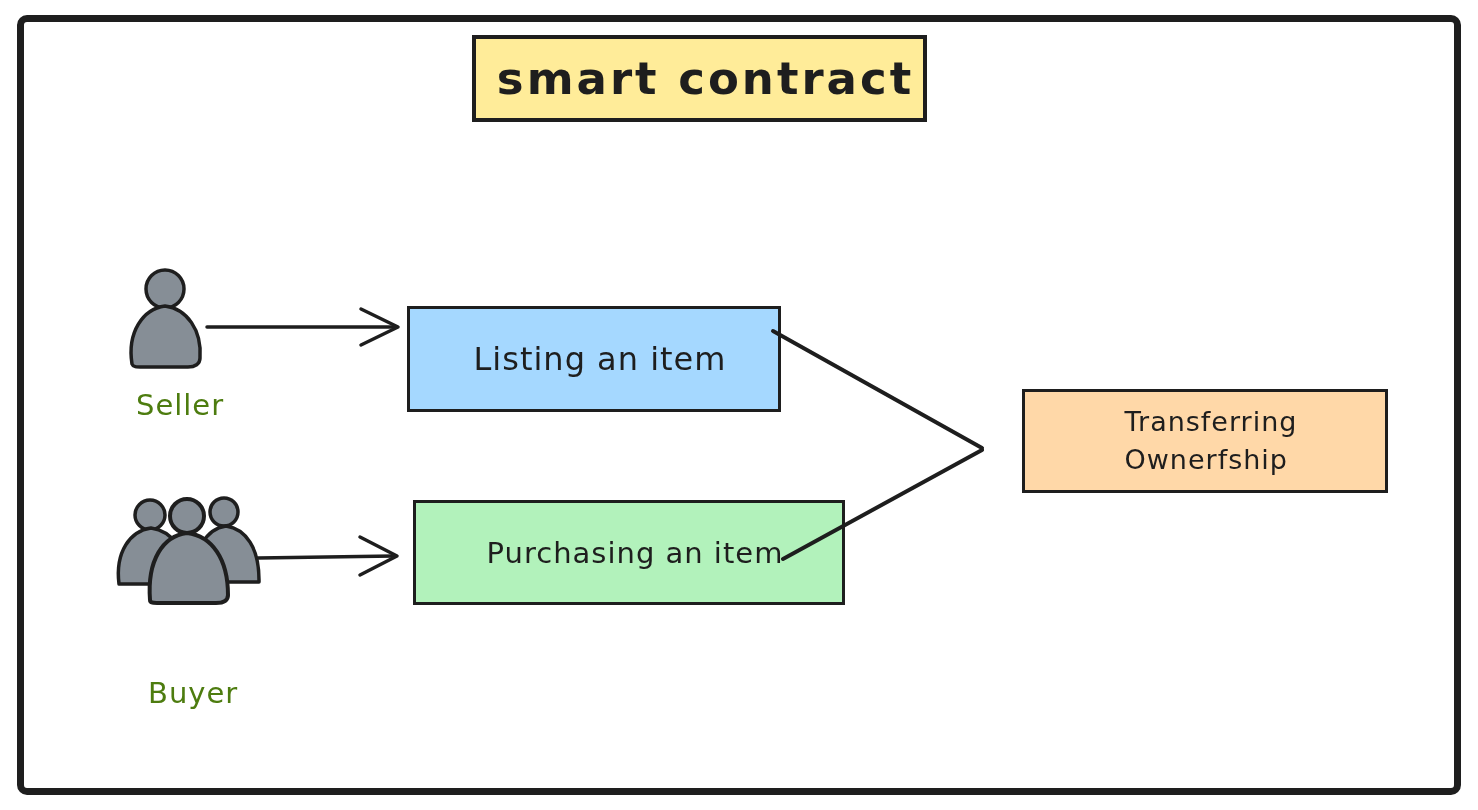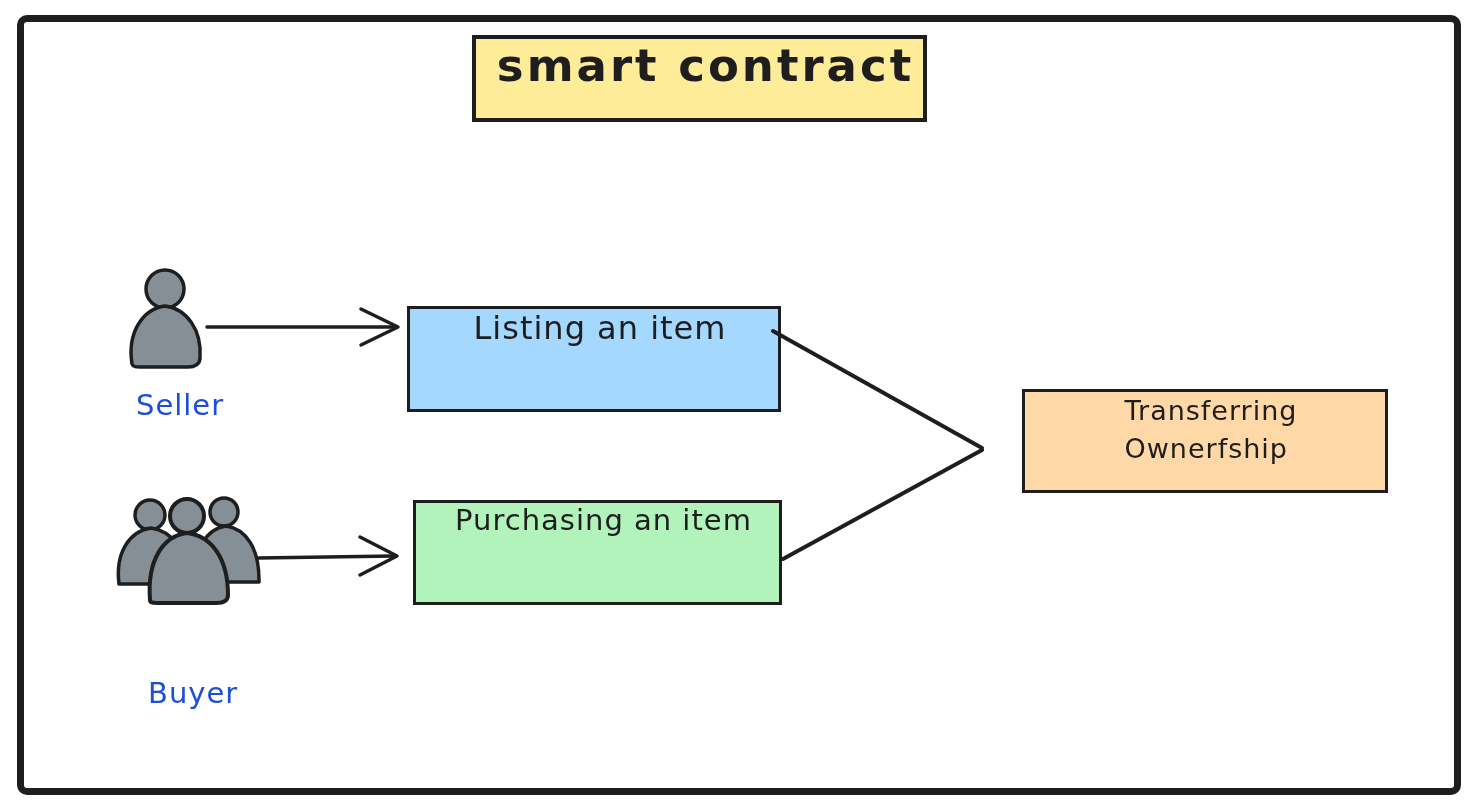--- a/index.html
+++ b/index.html
@@ -16,21 +16,21 @@
     position: absolute;
     left: 17px; top: 15px;
     width: 1444px; height: 780px;
     border: 7px solid #1e1e1e;
     border-radius: 10px;
     box-sizing: border-box;
   }
   .node {
     position: absolute;
     display: flex;
-    align-items: flex-start;
+    align-items: center;
     justify-content: center;
     box-sizing: border-box;
     border: 3.5px solid #1e1e1e;
     color: #1e1e1e;
     padding-left: 12px;
   }
   .title-box {
     left: 472px; top: 35px;
     width: 455px; height: 87px;
     background: #ffec99;
@@ -42,38 +42,38 @@
   .listing-box {
     left: 407px; top: 272px;
     width: 374px; height: 106px;
     background: #a5d8ff;
     font-size: 32px;
     letter-spacing: 1px;
     margin-top: 34px;
   }
   .purchasing-box {
     left: 413px; top: 500px;
-    width: 369px; height: 105px;
+    width: 432px; height: 105px;
     background: #b2f2bb;
     font-size: 29px;
     letter-spacing: 1px;
   }
   .transfer-box {
     left: 982px; top: 389px;
     width: 366px; height: 104px;
     background: #ffd8a8;
     font-size: 27px;
     letter-spacing: 1px;
     margin-left: 40px;
   }
   .transfer-box .lines { text-align: left; line-height: 38px; }
   .actor-label {
     position: absolute;
     font-size: 29px;
-    color: #1d4ed8;
+    color: #4d7c0f;
     letter-spacing: 1px;
   }
   .seller-label { left: 136px; top: 388px; }
   .buyer-label  { left: 148px; top: 676px; }
   svg.links {
     position: absolute;
     left: 0; top: 0;
     pointer-events: none;
   }
 </style>

